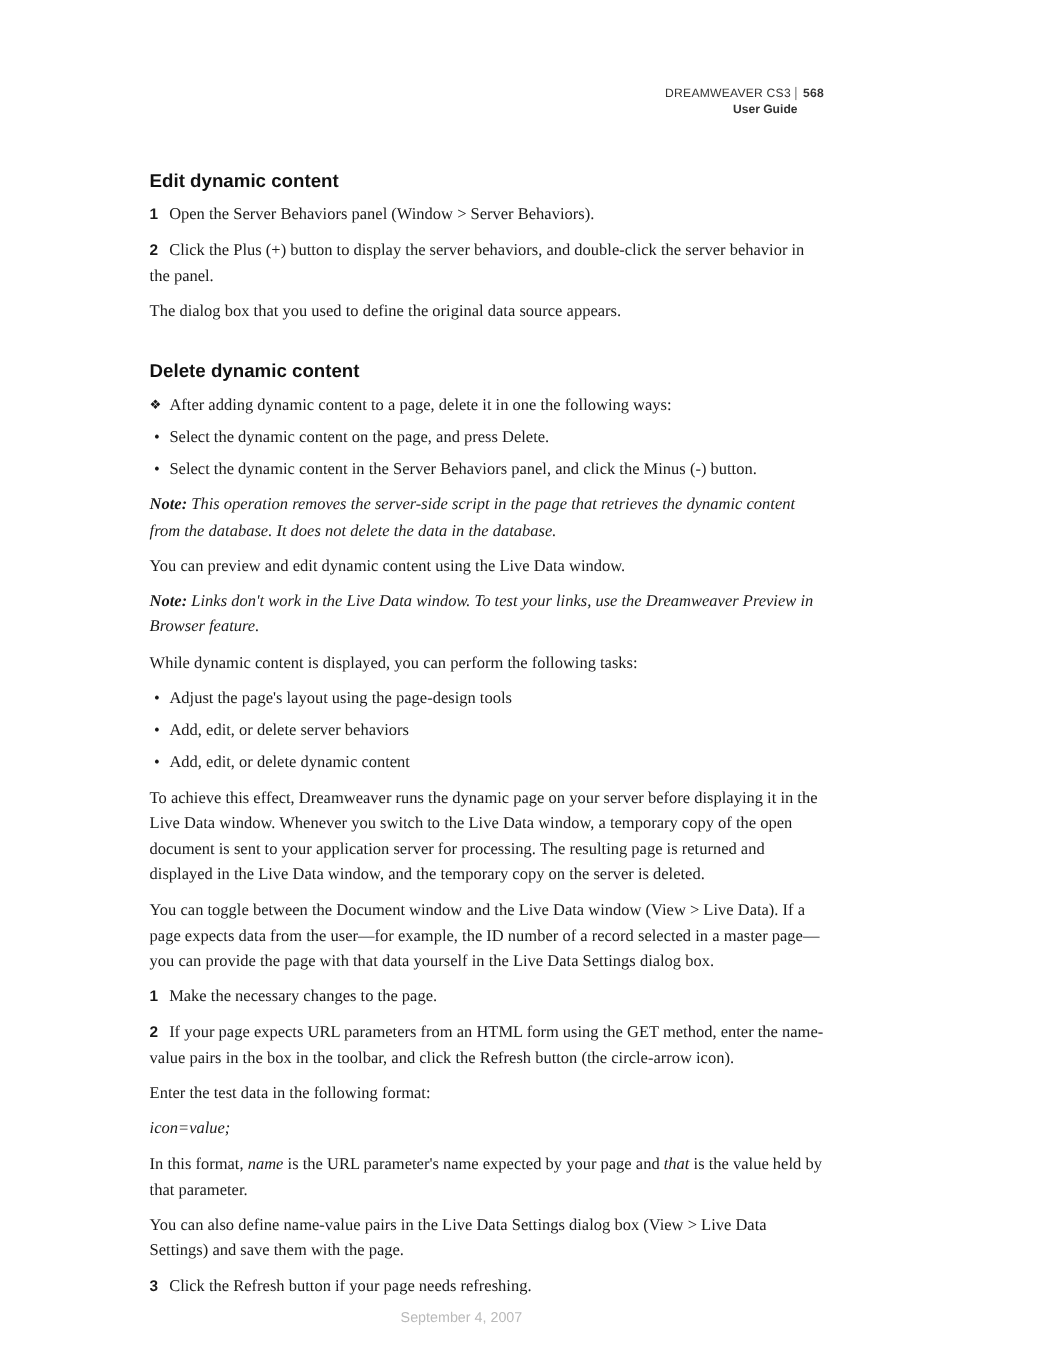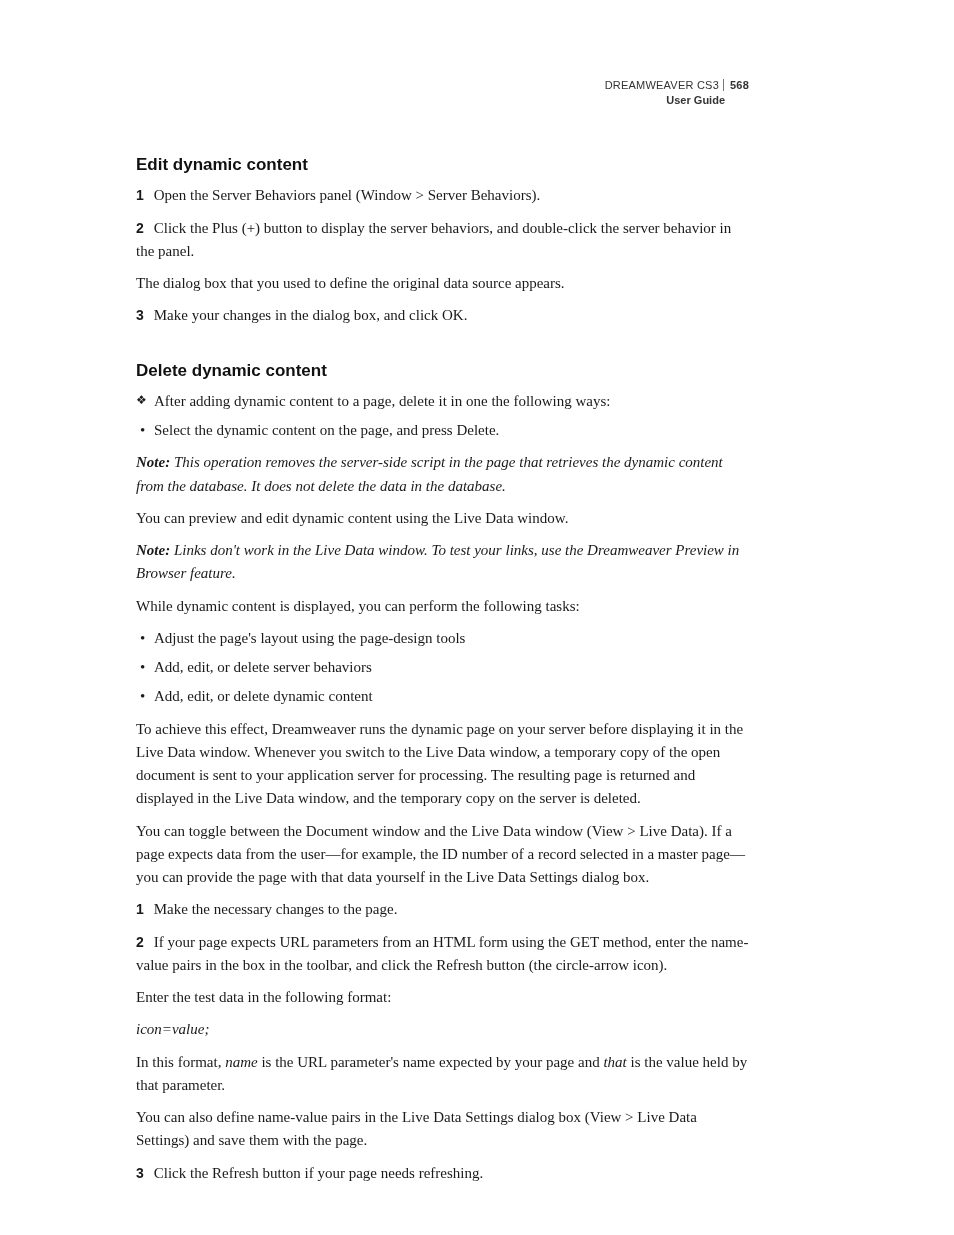--- a/index.html
+++ b/index.html
@@ -110,26 +110,26 @@
     </div>
     <div class="line2">User Guide</div>
   </div>
 
   <div class="content">
 
     <h3>Edit dynamic content</h3>
     <p><span class="num">1</span> <span>Open the Server Behaviors panel (Window &gt; Server Behaviors).</span></p>
     <p><span class="num">2</span> <span>Click the Plus (+) button to display the server behaviors, and double-click the server behavior in the panel.</span></p>
     <p>The dialog box that you used to define the original data source appears.</p>
-    <p><span class="num">3</span> <span>Make your changes in the dialog box, and click OK.</span></p>
 
     <h3>Delete dynamic content</h3>
     <p class="diamond">After adding dynamic content to a page, delete it in one the following ways:</p>
     <ul class="bullets">
       <li>Select the dynamic content on the page, and press Delete.</li>
+      <li>Select the dynamic content in the Server Behaviors panel, and click the Minus (-) button.</li>
     </ul>
     <p class="italic"><span class="note-label">Note:</span><span> This operation removes the server-side script in the page that retrieves the dynamic content from the database. It does not delete the data in the database.</span></p>
 
     <p>You can preview and edit dynamic content using the Live Data window.</p>
     <p class="italic"><span class="note-label">Note:</span><span> Links don't work in the Live Data window. To test your links, use the Dreamweaver Preview in Browser feature.</span></p>
     <p>While dynamic content is displayed, you can perform the following tasks:</p>
     <ul class="bullets">
       <li>Adjust the page's layout using the page-design tools</li>
       <li>Add, edit, or delete server behaviors</li>
       <li>Add, edit, or delete dynamic content</li>
@@ -139,13 +139,14 @@
     <p><span class="num">1</span> <span>Make the necessary changes to the page.</span></p>
     <p><span class="num">2</span> <span>If your page expects URL parameters from an HTML form using the GET method, enter the name-value pairs in the box in the toolbar, and click the Refresh button (the circle-arrow icon).</span></p>
     <p>Enter the test data in the following format:</p>
     <p class="italic">icon=value;</p>
     <p><span>In this format, </span><span class="italic">name</span><span> is the URL parameter's name expected by your page and </span><span class="italic">that</span><span> is the value held by that parameter.</span></p>
     <p>You can also define name-value pairs in the Live Data Settings dialog box (View &gt; Live Data Settings) and save them with the page.</p>
     <p><span class="num">3</span> <span>Click the Refresh button if your page needs refreshing.</span></p>
 
   </div>
 
+  <div class="footer">September 4, 2007</div>
 </div>
 
 </body></html>

